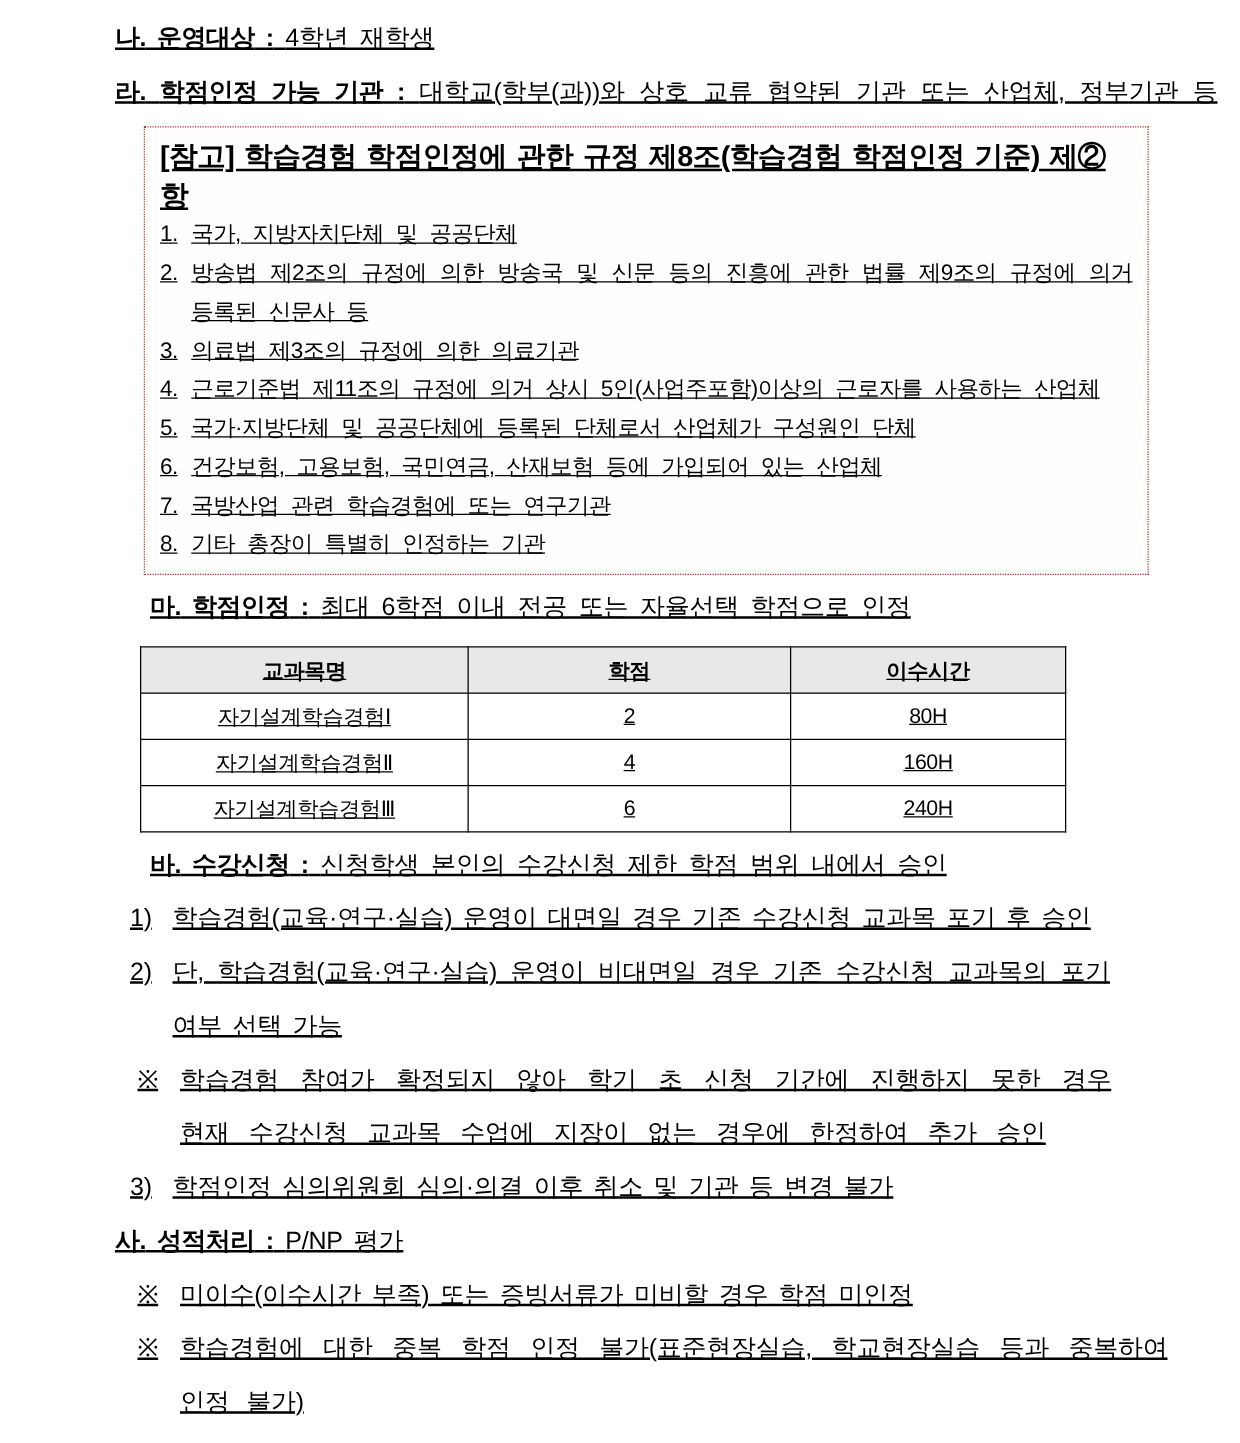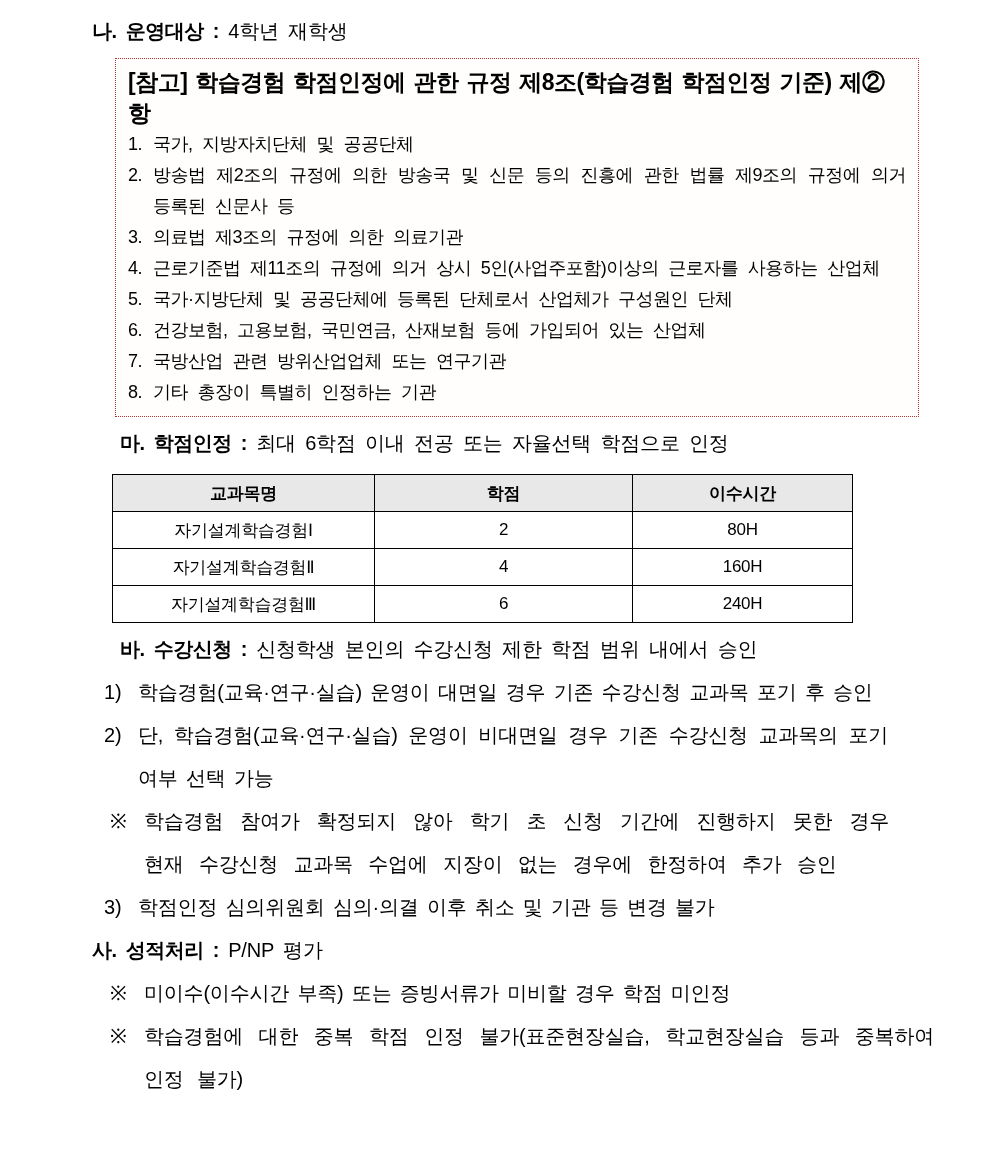--- a/index.html
+++ b/index.html
@@ -10,20 +10,21 @@
     height: 1154px;
     overflow: hidden;
     font-family: "Liberation Sans", sans-serif;
     color: #000;
   }
   .doc {
     box-sizing: border-box;
     width: 992px;
     height: 1154px;
     padding: 10px 18px 16px 92px;
+    text-decoration: underline;
   }
   
   .sec {
     margin: 0;
     font-size: 20px;
     line-height: 43px;
     letter-spacing: -0.2px;
     word-spacing: 4px;
     white-space: nowrap;
   }
@@ -90,20 +91,21 @@
   .mt1 { margin-top: 5px; margin-left: 28px; }
 </style>
 </head>
 <body>
 
 <div class="doc">
 
   <p class="sec"><span class="head"><span>나.</span> <span>운영대상</span> <span>:</span></span> <span>4학년 재학생</span></p>
 
 
+  <p class="sec fill"><span class="head"><span>라.</span> <span>학점인정 가능 기관</span> <span>:</span></span> <span>대학교(학부(과))와 상호 교류 협약된 기관 또는 산업체, 정부기관 등</span></p>
 
   <div class="ref-box">
     <p class="ref-title">[참고] 학습경험 학점인정에 관한 규정 제8조(학습경험 학점인정 기준) 제②항</p>
     <div class="ref-item">
         <span class="no">1.</span>
         <span class="txt">국가, 지방자치단체 및 공공단체</span>
       </div>
     <div class="ref-item">
         <span class="no">2.</span>
         <span class="txt">방송법 제2조의 규정에 의한 방송국 및 신문 등의 진흥에 관한 법률 제9조의 규정에 의거 등록된 신문사 등</span>
@@ -119,21 +121,21 @@
     <div class="ref-item">
         <span class="no">5.</span>
         <span class="txt">국가·지방단체 및 공공단체에 등록된 단체로서 산업체가 구성원인 단체</span>
       </div>
     <div class="ref-item">
         <span class="no">6.</span>
         <span class="txt">건강보험, 고용보험, 국민연금, 산재보험 등에 가입되어 있는 산업체</span>
       </div>
     <div class="ref-item">
         <span class="no">7.</span>
-        <span class="txt">국방산업 관련 방위산업업체 또는 연구기관</span>
+        <span class="txt">국방산업 관련 학습경험에 또는 연구기관</span>
       </div>
     <div class="ref-item">
         <span class="no">8.</span>
         <span class="txt">기타 총장이 특별히 인정하는 기관</span>
       </div>
   </div>
 
   <p class="sec mt1"><span class="head"><span>마.</span> <span>학점인정</span> <span>:</span></span> <span>최대 6학점 이내 전공 또는 자율선택 학점으로 인정</span></p>
 
   <table class="credit-table">

